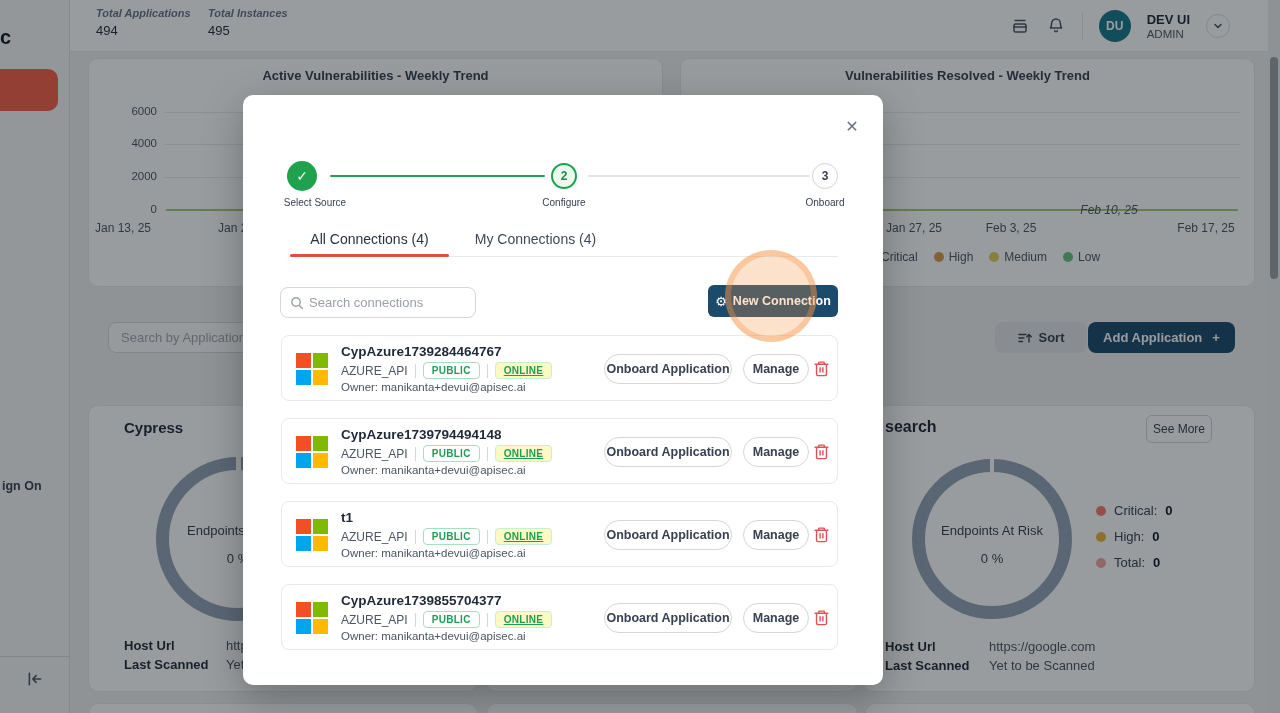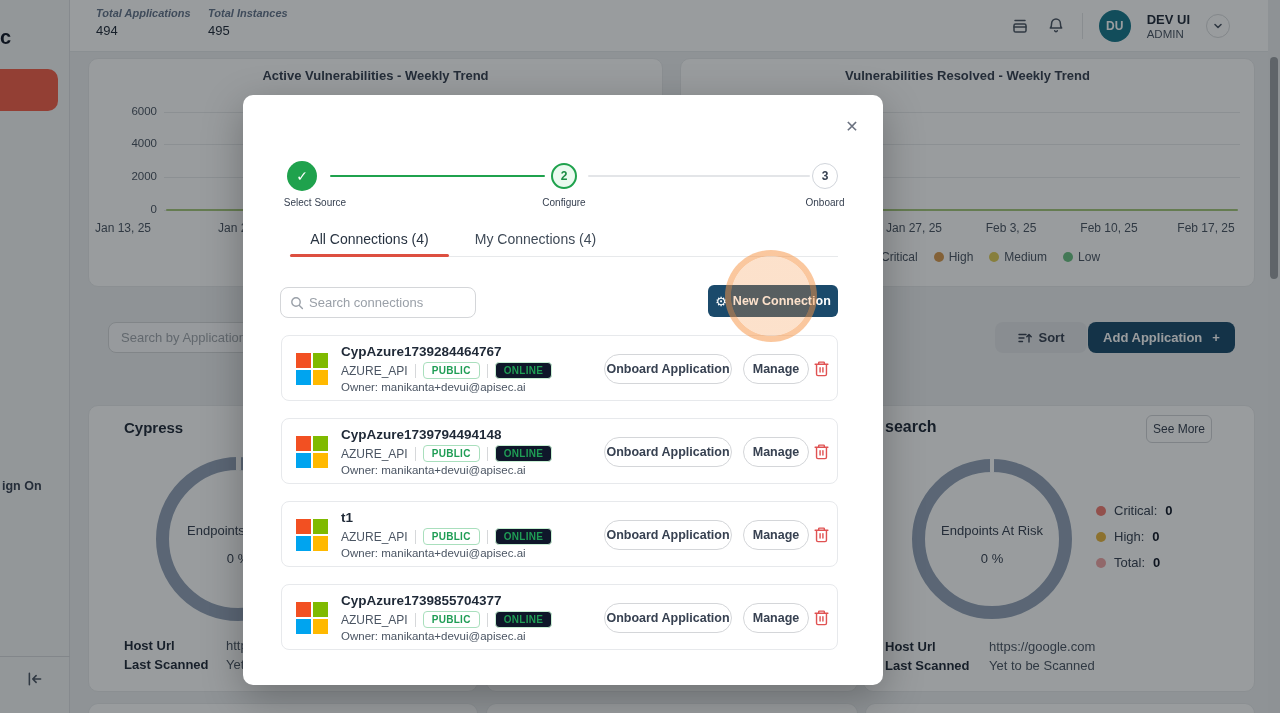--- a/index.html
+++ b/index.html
@@ -84,21 +84,21 @@
         background:radial-gradient(circle, rgba(246,148,69,0.28) 0 61%, rgba(246,148,69,0.52) 62% 72%, rgba(246,148,69,0) 73%);}
   .conn-row{position:absolute;left:38px;width:557px;height:66px;border:1px solid #e7e9ec;border-radius:8px;background:#fff;}
   .mslogo{position:absolute;left:14px;top:17px;width:32px;height:32px;display:grid;grid-template-columns:15px 15px;grid-template-rows:15px 15px;gap:2px;}
   .mslogo span{display:block;}
   .conn-name{position:absolute;left:59px;top:8px;font-size:13.5px;font-weight:700;color:#1f2937;}
   .conn-meta{position:absolute;left:59px;top:26px;display:flex;align-items:center;gap:7px;}
   .conn-type{font-size:12px;color:#4b5563;}
   .meta-sep{width:1px;height:14px;background:#d6d8da;}
   .badge{font-size:10px;font-weight:700;color:#1f9d55;border-radius:4px;padding:2px 8px;letter-spacing:0.3px;}
   .badge.public{border:1px solid #a9dfbd;background:#fff;}
-  .badge.online{background:#0f172a;border:1px solid #c7efd3;}
+  .badge.online{background:#fef9c3;border:1px solid #c7efd3;text-decoration:underline;}
   .conn-owner{position:absolute;left:59px;top:45px;font-size:11.5px;color:#4b5563;}
   .pill-btn{position:absolute;top:18px;height:30px;background:#fff;border:1px solid #d4d6d9;border-radius:15px;font-size:12.5px;font-weight:600;color:#374151;cursor:pointer;}
   .trash-btn{position:absolute;left:531px;top:24px;width:18px;height:18px;color:var(--trash-red);cursor:pointer;}
   svg{display:block;}
 </style>
 </head>
 <body>
 
 <div class="abs sidebar">
   <div class="abs logo-frag">c</div>
@@ -165,21 +165,21 @@
 </div>
 
 <div class="abs card" style="left:680px;top:58px;width:575px;height:229px;">
   <div class="chart-title">Vulnerabilities Resolved - Weekly Trend</div>
   <div class="gridline" style="left:14px;right:14px;top:53px;"></div>
   <div class="gridline" style="left:14px;right:14px;top:85px;"></div>
   <div class="gridline" style="left:14px;right:14px;top:118px;"></div>
   <div class="zero-line" style="left:14px;right:16px;top:150px;"></div>
   <div class="xtick" style="left:198px;top:162px;">Jan 27, 25</div>
   <div class="xtick" style="left:295px;top:162px;">Feb 3, 25</div>
-  <div class="xtick" style="left:393px;top:162px;">Feb 10, 25</div>
+  <div class="xtick" style="left:393px;top:144px;font-style:italic;">Feb 10, 25</div>
   <div class="xtick" style="left:490px;top:162px;">Feb 17, 25</div>
   <div class="legend" style="left:185px;top:191px;">
     <div class="item">
         <span class="dot" style="background:#e06353;"></span>
         <span>Critical</span>
       </div>
     <div class="item">
         <span class="dot" style="background:#d99a4e;"></span>
         <span>High</span>
       </div>

